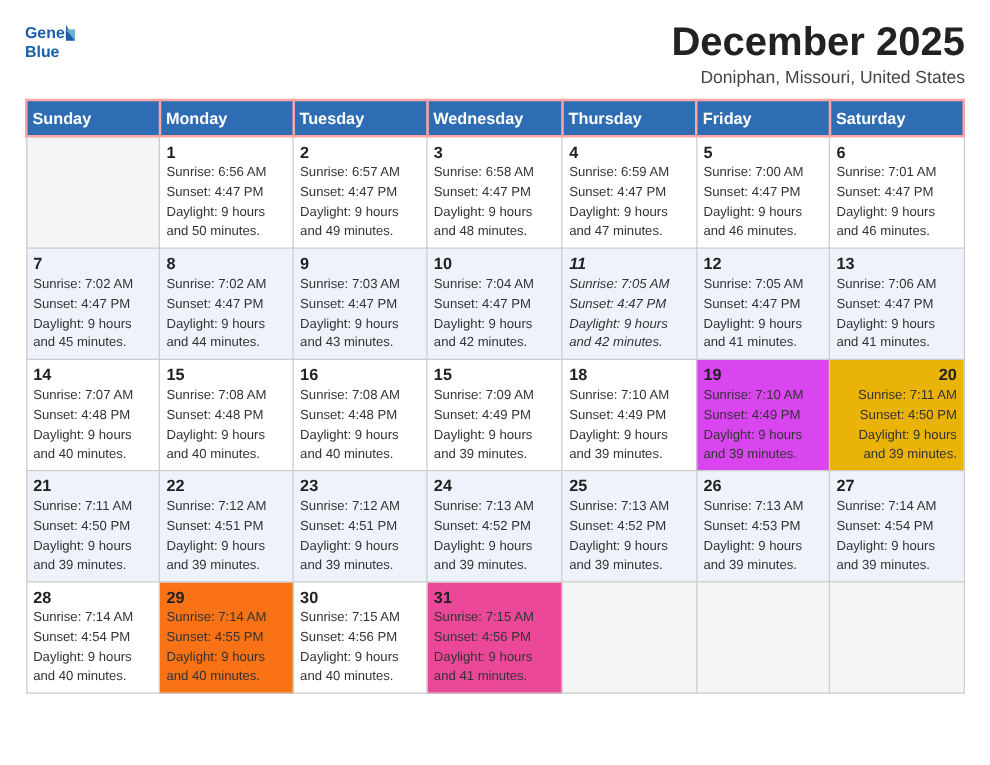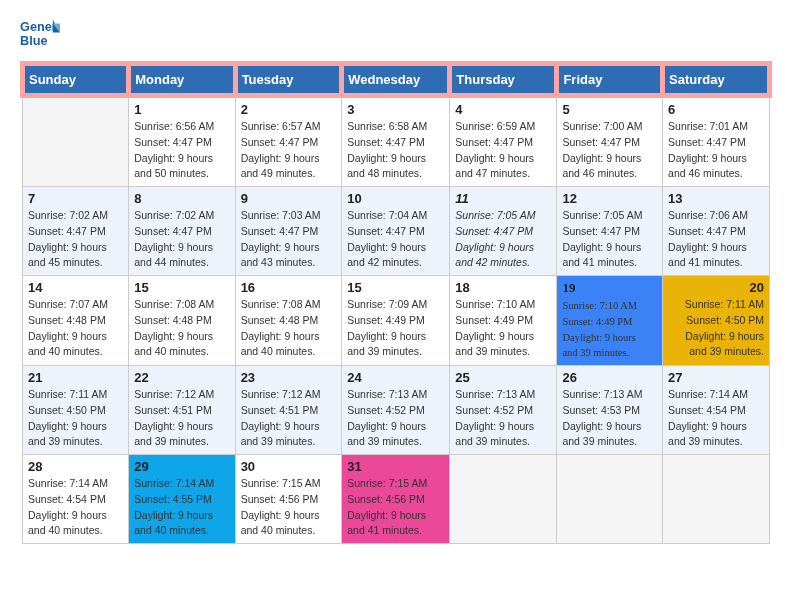--- a/index.html
+++ b/index.html
@@ -48,21 +48,21 @@
       border-collapse: collapse;
       border: 1px solid #ccc;
     }
     .calendar th {
       background-color: #2e6db4;
       color: #fff;
       font-size: 13px;
       font-weight: bold;
       padding: 6px 4px;
       text-align: left;
-      border: 5px solid #fca5a5;
+      border: 2px solid #fca5a5;
     }
     .calendar td {
       border: 1px solid #ccc;
       vertical-align: top;
       padding: 4px 5px;
       width: 110px;
       min-height: 80px;
       font-size: 10.5px;
       color: #333;
       background: #fff;
@@ -91,20 +91,24 @@
 
 <div class="container">
   <div class="header">
     <div class="logo-wrapper">
       <svg class="logo-icon" viewBox="0 0 44 38" xmlns="http://www.w3.org/2000/svg">
         <text x="0" y="16" font-size="14" font-weight="bold" fill="#1a5fa8">General</text>
         <text x="0" y="32" font-size="14" font-weight="bold" fill="#1a5fa8">Blue</text>
         <polygon points="36,4 44,18 36,18" fill="#1a5fa8"></polygon>
         <polygon points="36,8 44,18 44,8" fill="#6aafd6"></polygon>
       </svg>
+    </div>
+    <div class="title-area">
+      <div class="month-title">December 2025</div>
+      <div class="location">Doniphan, Missouri, United States</div>
     </div>
   </div>
 
   <table class="calendar">
     <thead>
       <tr>
         <th>Sunday</th>
         <th>Monday</th>
         <th>Tuesday</th>
         <th>Wednesday</th>
@@ -275,21 +279,21 @@
           </td>
           <td style="background: rgb(255, 255, 255);">
             <span class="day-num">18</span>
             <div class="day-info">
               <div>Sunrise: 7:10 AM</div>
               <div>Sunset: 4:49 PM</div>
               <div>Daylight: 9 hours</div>
               <div>and 39 minutes.</div>
             </div>
           </td>
-          <td style="background: #3b82f6; font-family: Liberation Serif, serif;">
+          <td style="background: #d946ef;">
             <span class="day-num">19</span>
             <div class="day-info">
               <div>Sunrise: 7:10 AM</div>
               <div>Sunset: 4:49 PM</div>
               <div>Daylight: 9 hours</div>
               <div>and 39 minutes.</div>
             </div>
           </td>
           <td style="background: #eab308; text-align: right;">
             <span class="day-num">20</span>
@@ -369,21 +373,21 @@
         <tr>
           <td style="background: rgb(255, 255, 255);">
             <span class="day-num">28</span>
             <div class="day-info">
               <div>Sunrise: 7:14 AM</div>
               <div>Sunset: 4:54 PM</div>
               <div>Daylight: 9 hours</div>
               <div>and 40 minutes.</div>
             </div>
           </td>
-          <td style="background: #0ea5e9; margin-top: 10px;">
+          <td style="background: #f97316; margin-top: 10px;">
             <span class="day-num">29</span>
             <div class="day-info">
               <div>Sunrise: 7:14 AM</div>
               <div>Sunset: 4:55 PM</div>
               <div>Daylight: 9 hours</div>
               <div>and 40 minutes.</div>
             </div>
           </td>
           <td style="background: rgb(255, 255, 255);">
             <span class="day-num">30</span>

